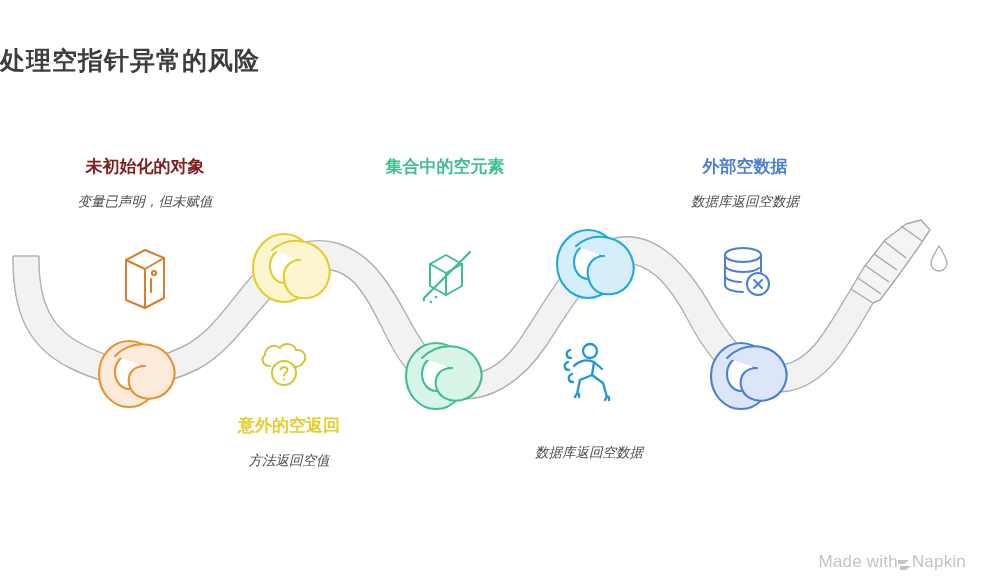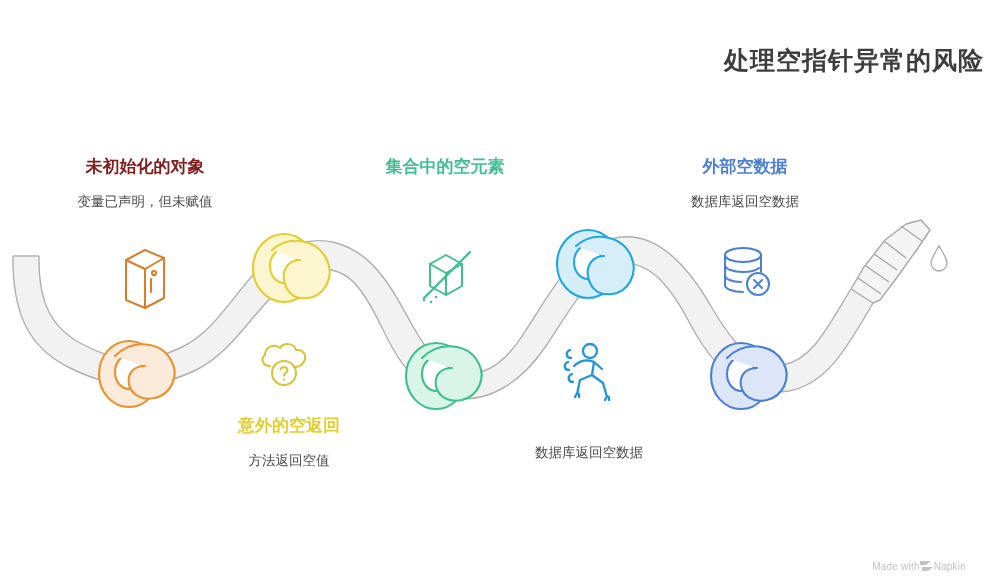--- a/index.html
+++ b/index.html
@@ -8,49 +8,49 @@
     width:984px;height:588px;
     background:#ffffff;
     font-family:"Liberation Sans","DejaVu Sans",sans-serif;
     overflow:hidden;
     position:relative;
   }
   #stage{position:relative;width:984px;height:588px;}
 
   .title{
     position:absolute;left:0;top:44px;width:984px;
-    text-align:right;
+    text-align:left;
     font-size:25px;font-weight:bold;color:#3d3d3d;
     letter-spacing:1px;
   }
 
   .label-group{position:absolute;text-align:center;}
   .label-head{
     font-size:17px;font-weight:bold;line-height:22px;
     white-space:nowrap;
   }
   .label-sub{
     font-size:13.5px;color:#4a4a4a;line-height:20px;
-    margin-top:14px;white-space:nowrap;
+    margin-top:14px;white-space:nowrap;font-style:italic;
   }
 
   
   #g-uninit   {left:30px;  top:156px; width:230px;}
   #g-collection{left:345px; top:156px; width:200px;}
   #g-external {left:650px; top:156px; width:190px;}
   #g-nullret  {left:180px; top:415px; width:218px;}
   #g-race     {left:480px; top:429px; width:218px;}
 
   .scene{position:absolute;left:0;top:218px;width:984px;height:210px;}
   .icons{position:absolute;left:0;top:218px;width:984px;height:210px;}
 
   .footer{
     position:absolute;right:18px;bottom:16px;
     display:flex;align-items:center;
-    font-size:10px;color:#c3c3c3;
+    font-size:17px;color:#c3c3c3;
     letter-spacing:.2px;
     padding-left:48px;
   }
   .footer .wm-logo{display:inline-block;width:14px;height:12px;}
 </style>
 </head>
 <body>
 
 <div id="stage">
 

